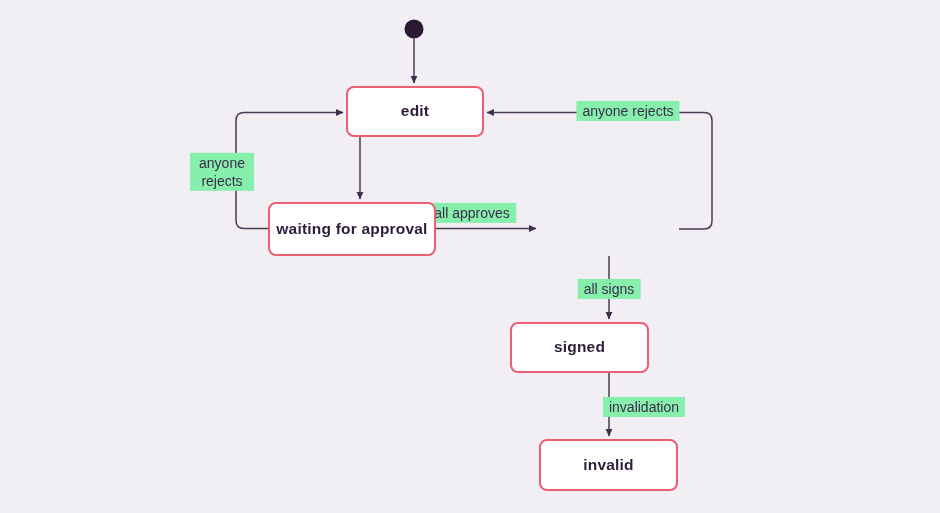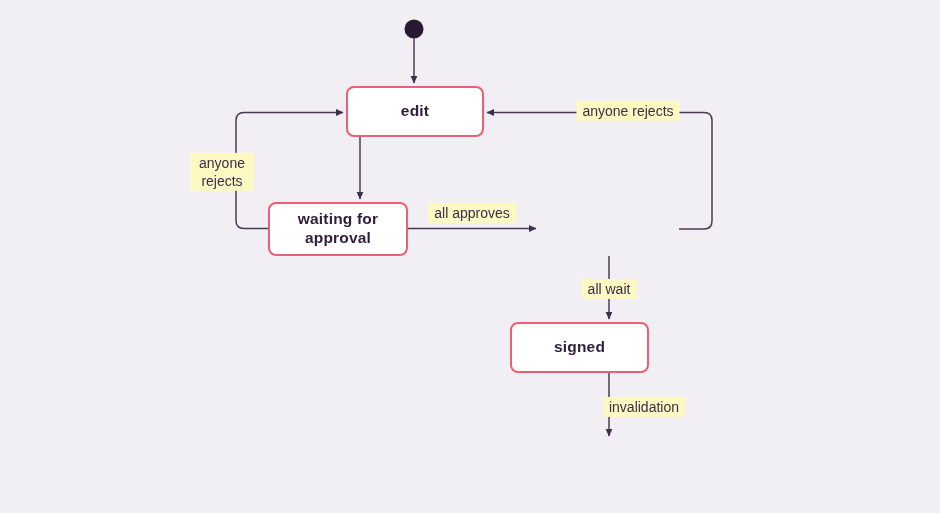--- a/index.html
+++ b/index.html
@@ -34,36 +34,36 @@
     font-size: 15.5px;
     line-height: 1.22;
     color: #2e1e3c;
     letter-spacing: 0.2px;
     padding: 2px 4px;
   }
   .edge-label {
     position: absolute;
     z-index: 2;
     transform: translate(-50%, -50%);
-    background: #fef9c3;
+    background: #86efac;
     color: #3c2c4a;
     font-size: 14px;
     line-height: 1.3;
     padding: 1px 6px;
     text-align: center;
     white-space: nowrap;
   }
   .edge-label.wrap {
     white-space: normal;
     max-width: 56px;
     padding: 1px 4px;
   }
   
   #box-edit     { left: 346px; top:  86px; width: 138px; height: 51px; }
-  #box-waiting  { left: 268px; top: 202px; width: 140px; height: 54px; }
+  #box-waiting  { left: 268px; top: 202px; width: 168px; height: 54px; }
   #box-approved { left: 539px; top: 202px; width: 140px; height: 54px; }
   #box-signed   { left: 510px; top: 322px; width: 139px; height: 51px; }
   #box-invalid  { left: 539px; top: 439px; width: 139px; height: 52px; }
   
   #lbl-send     { left: 362px; top: 167px; }
   #lbl-rej-left { left: 222px; top: 172px; }
   #lbl-approves { left: 472px; top: 213px; }
   #lbl-rej-right{ left: 628px; top: 111px; }
   #lbl-signs    { left: 609px; top: 289px; }
   #lbl-invalid  { left: 644px; top: 407px; }
@@ -100,31 +100,34 @@
     </g>
   </svg>
 
 
   <div class="edge-label wrap" id="lbl-rej-left">anyone rejects</div>
 
   <div class="edge-label" id="lbl-approves">all approves</div>
 
   <div class="edge-label" id="lbl-rej-right">anyone rejects</div>
 
-  <div class="edge-label" id="lbl-signs">all wait</div>
+  <div class="edge-label" id="lbl-signs">all signs</div>
 
   <div class="edge-label" id="lbl-invalid">invalidation</div>
 
   <div class="state-box" id="box-edit">
     <span>edit</span>
   </div>
 
   <div class="state-box" id="box-waiting">
     <span>waiting for approval</span>
   </div>
 
 
   <div class="state-box" id="box-signed">
     <span>signed</span>
   </div>
 
+  <div class="state-box" id="box-invalid">
+    <span>invalid</span>
+  </div>
 
 </div>
 
 </body></html>

